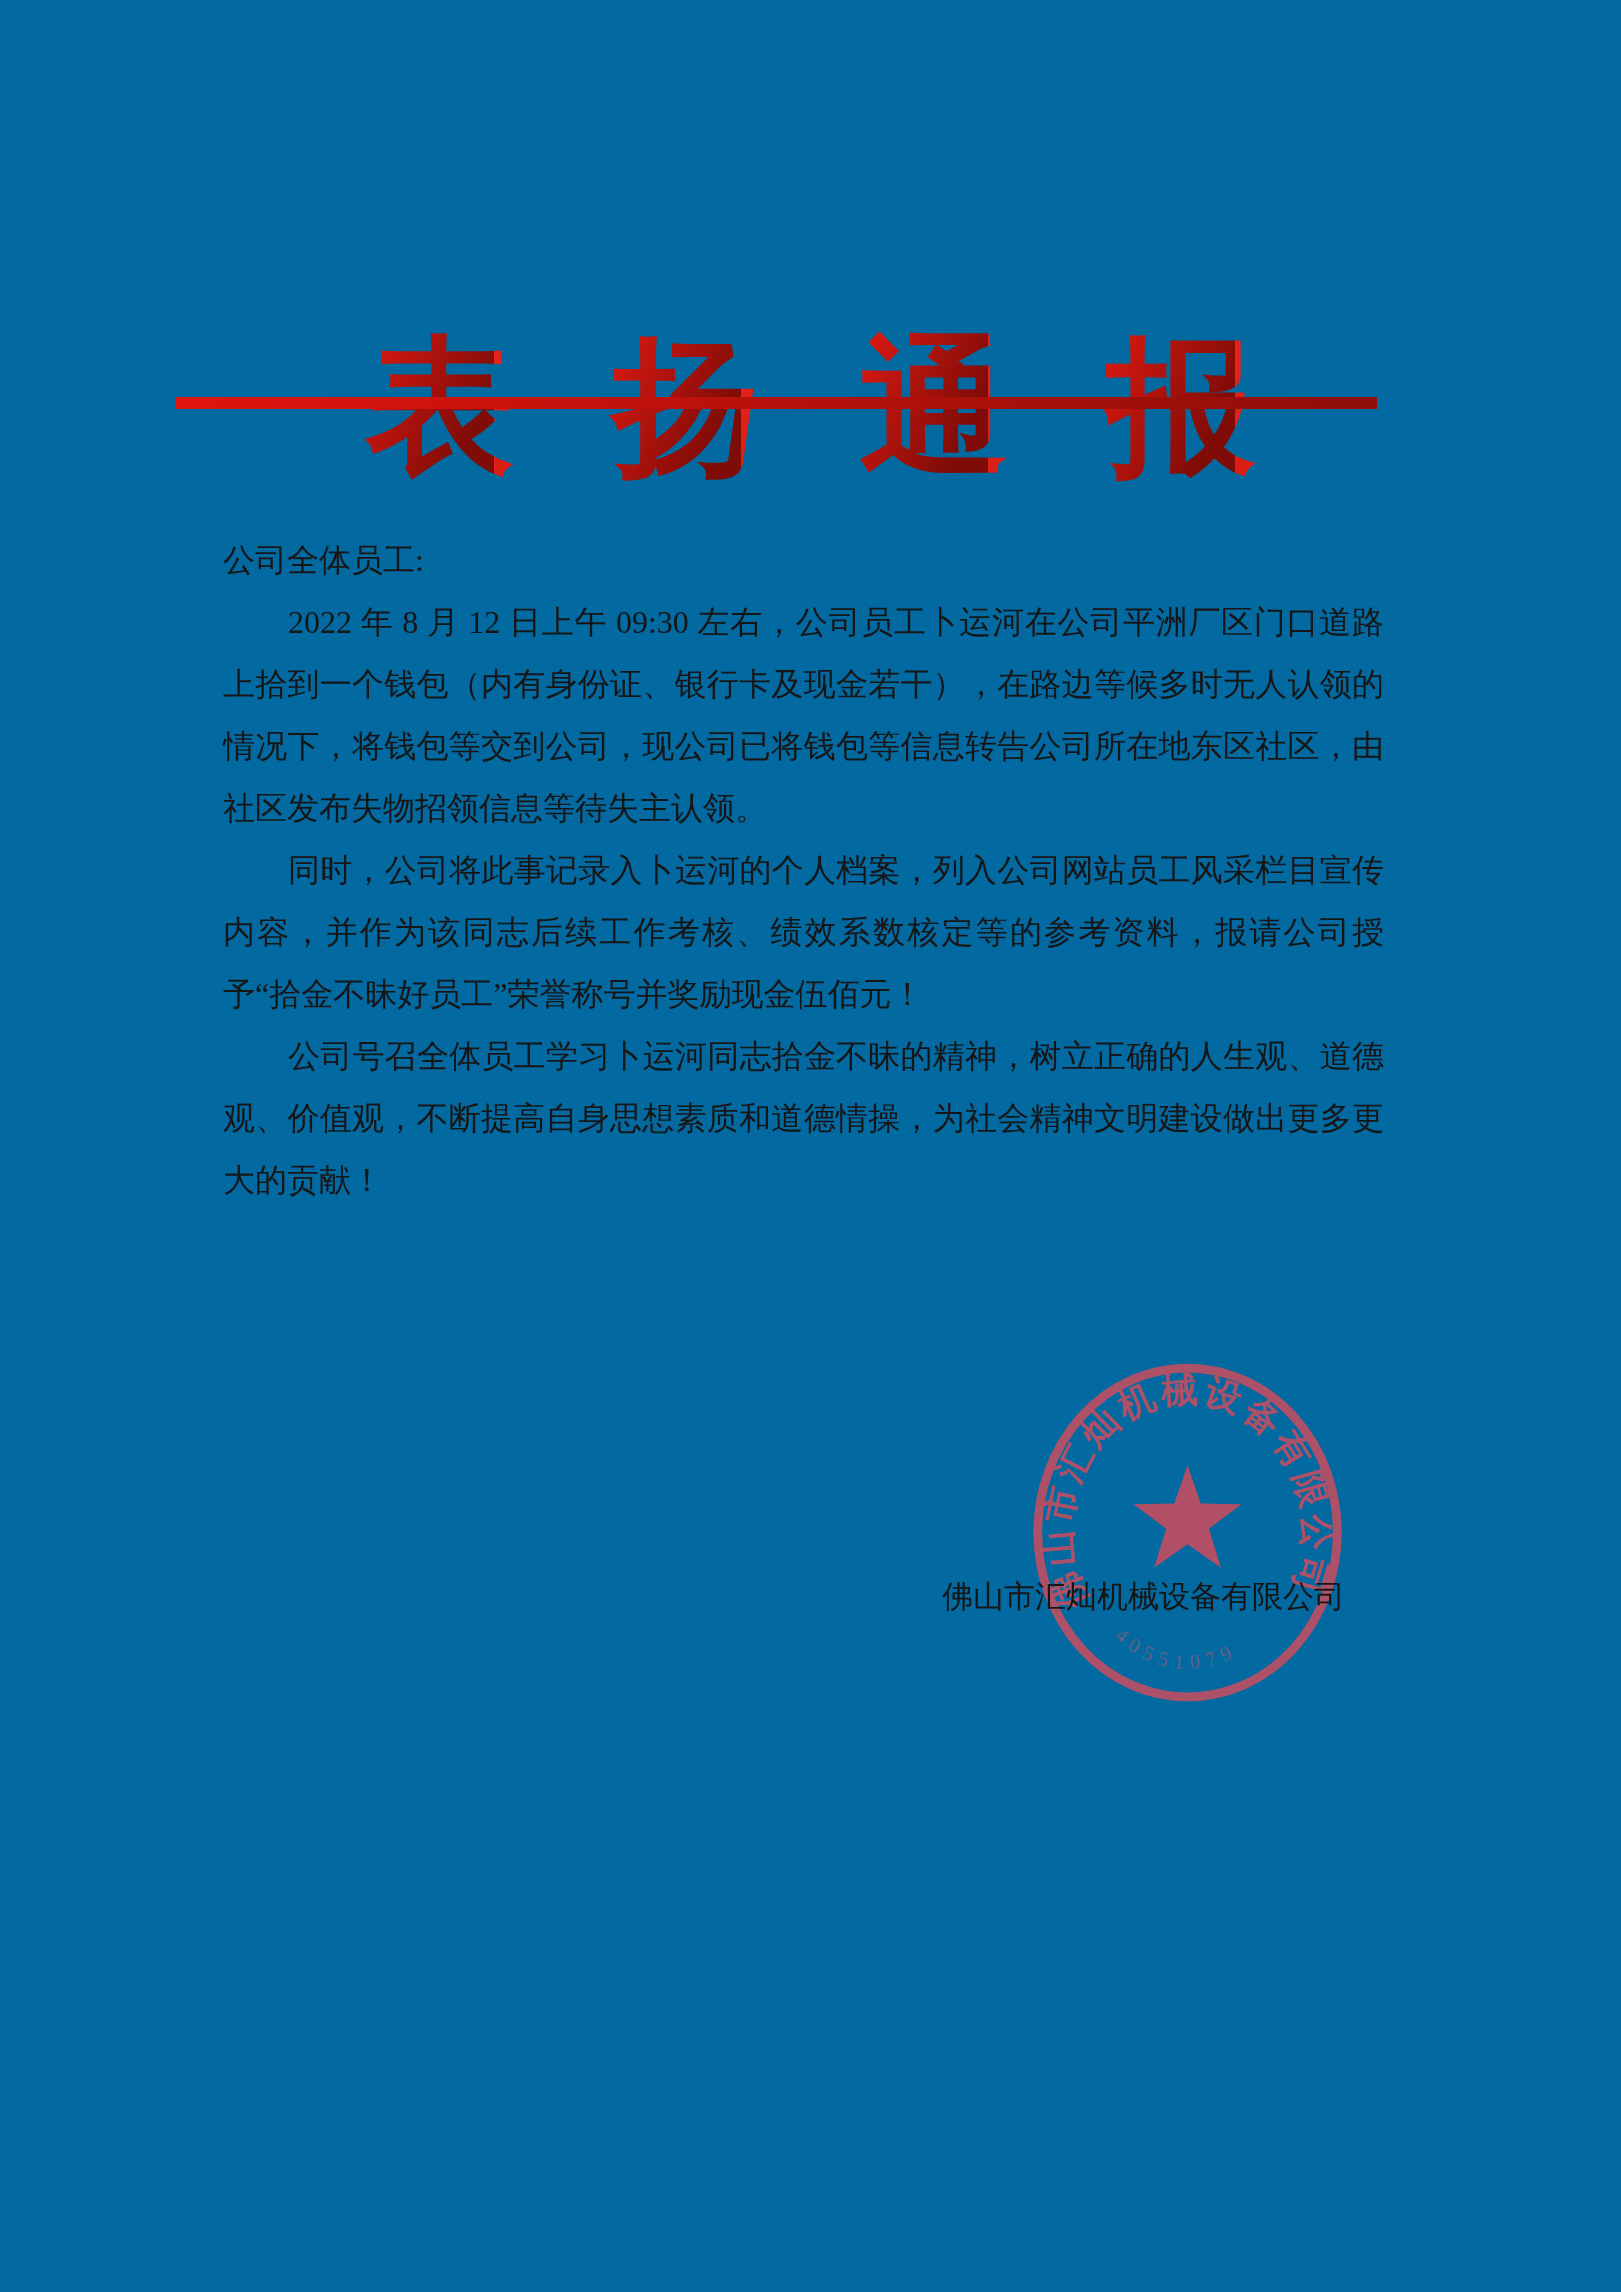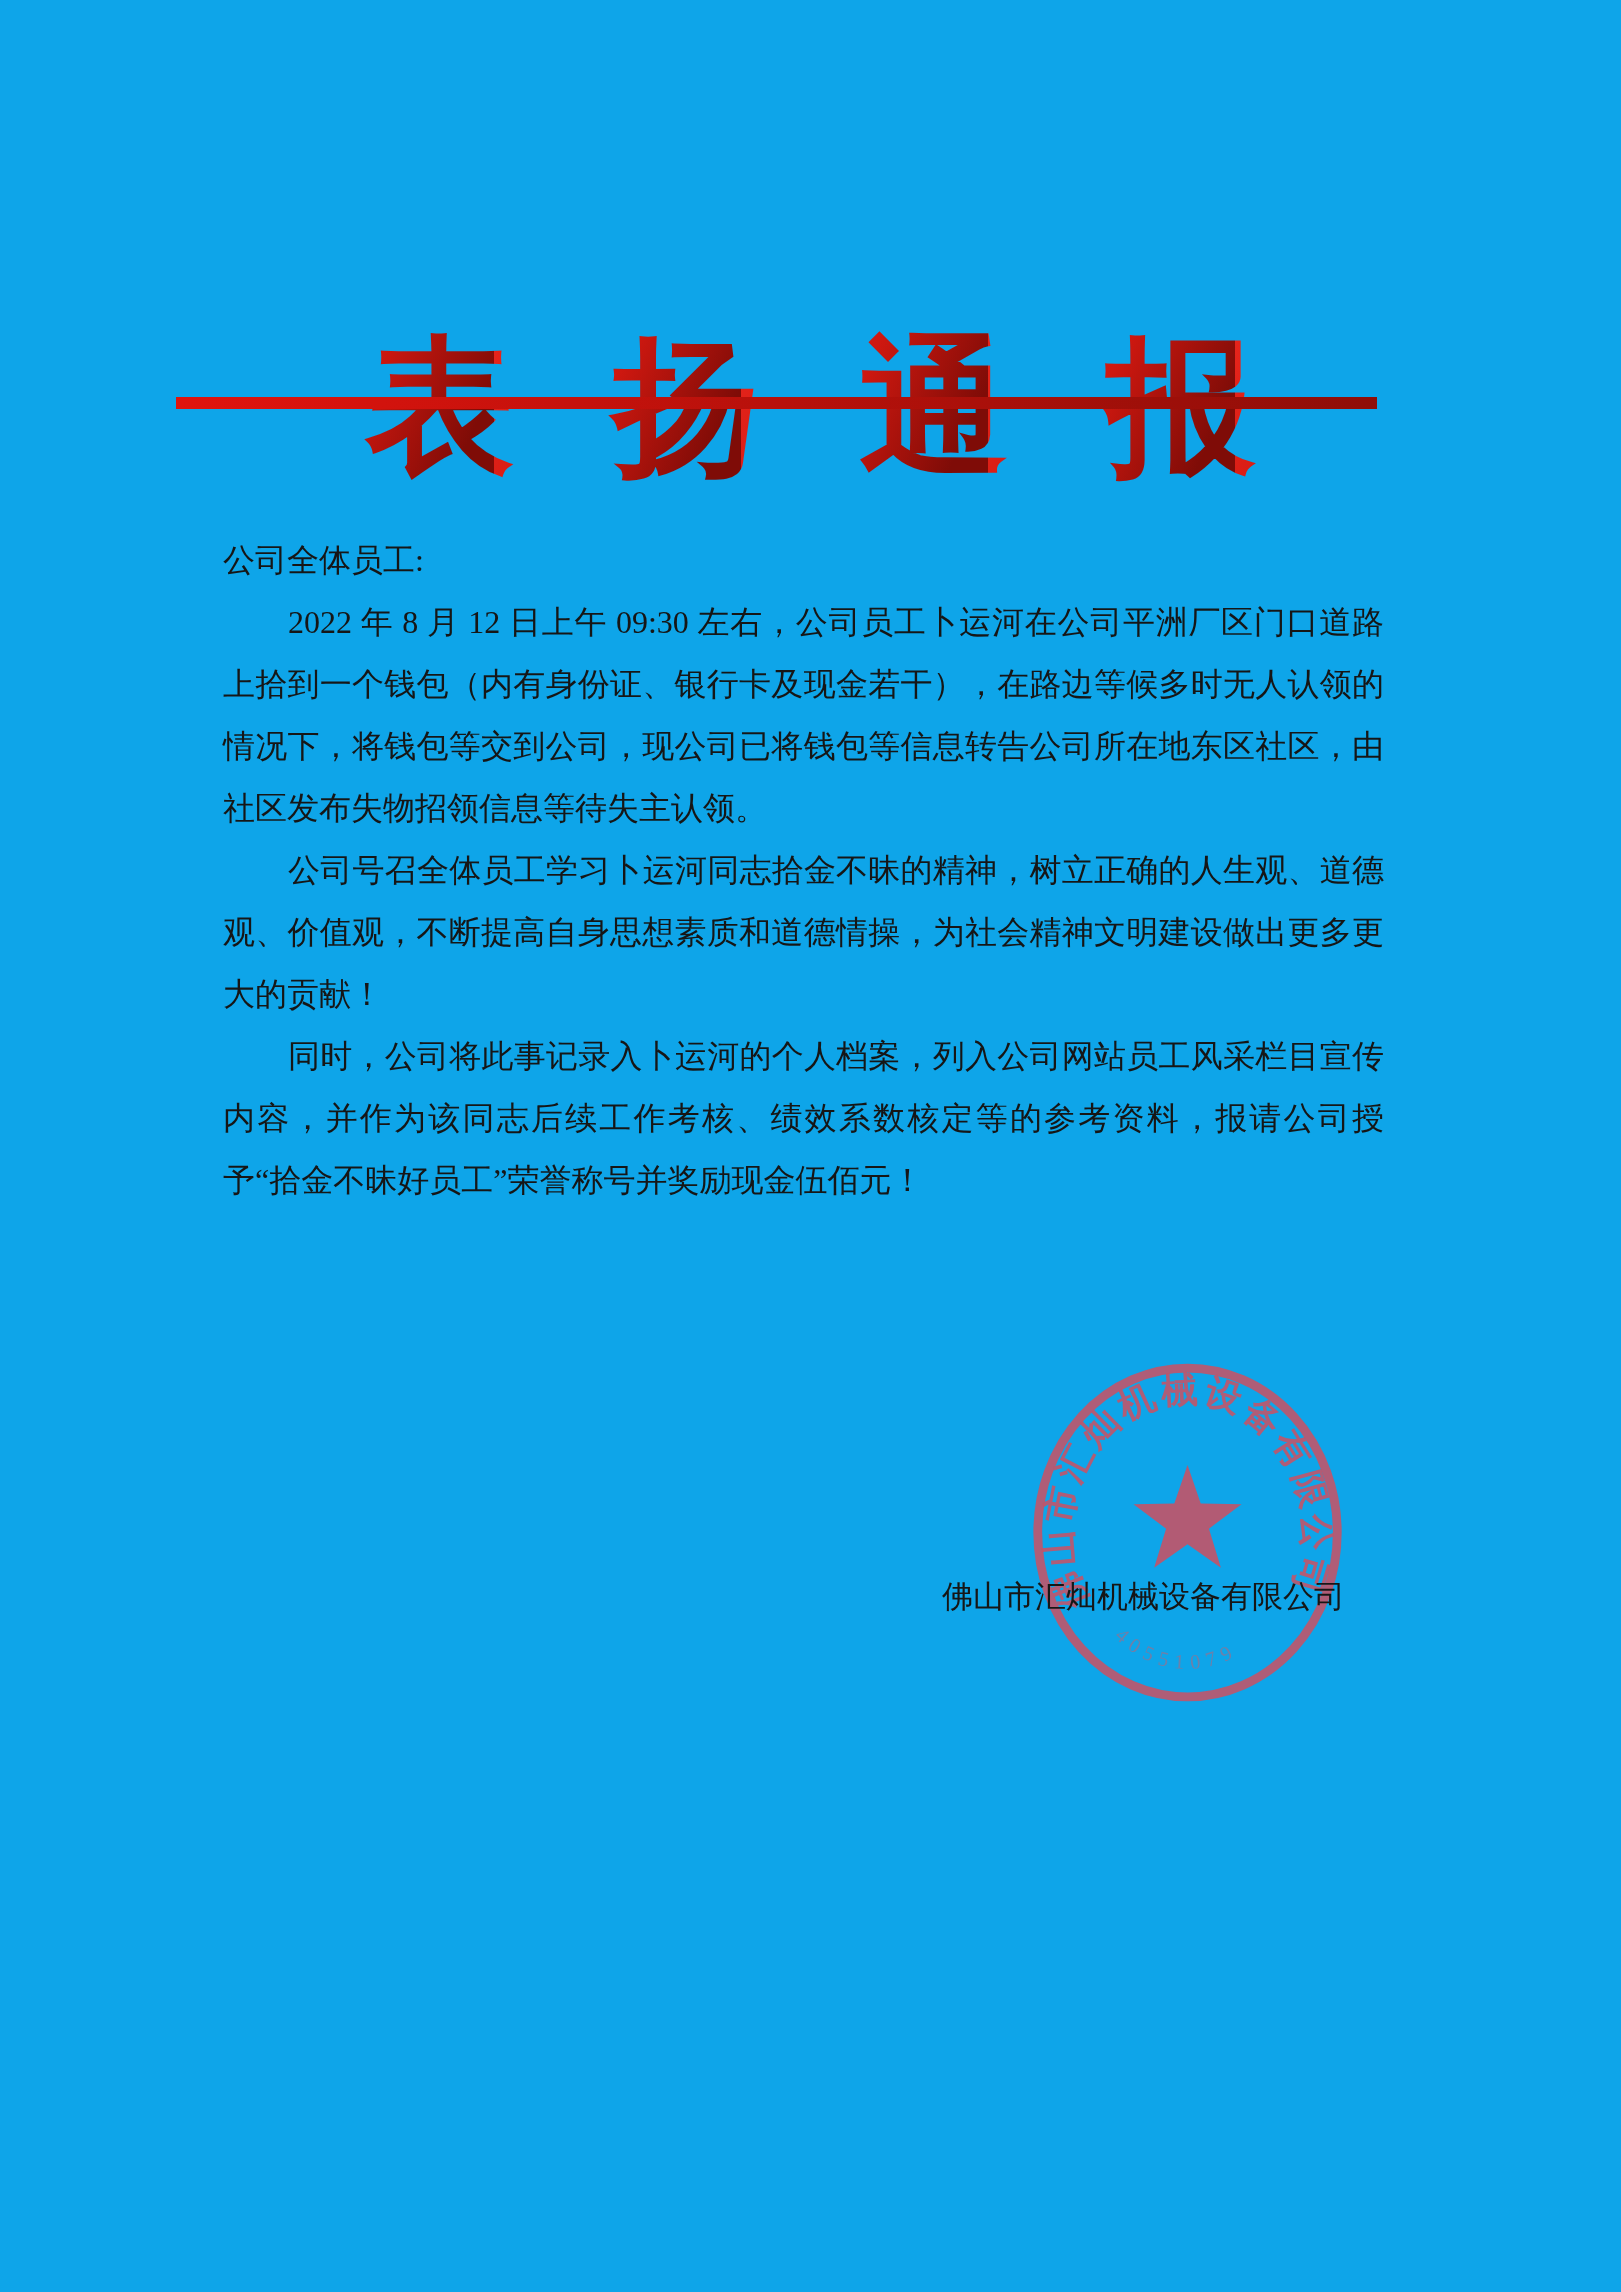--- a/index.html
+++ b/index.html
@@ -5,21 +5,21 @@
   html, body { margin: 0; padding: 0; }
   body {
     width: 1621px; height: 2293px;
     background: #ffffff;
     font-family: "Liberation Serif", "DejaVu Serif", serif;
   }
   .page {
     position: relative;
     width: 1621px; height: 2293px;
     overflow: hidden;
-    background: #0ea5e9;
+    background: #0369a1;
   }
 
   
   .doc-title {
     position: absolute;
     top: 223px; left: 0; width: 100%;
     box-sizing: border-box;
     text-align: center;
     font-size: 149px;
     line-height: 169px;
@@ -91,22 +91,22 @@
 <div class="page">
 
   <h1 class="doc-title">表扬通报</h1>
 
   <div class="title-rule"></div>
 
   <div class="body-text">
     <p class="no-indent">公司全体员工:</p>
     <div>
         <p>2022 年 8 月 12 日上午 09:30 左右，公司员工卜运河在公司平洲厂区门口道路上拾到一个钱包（内有身份证、银行卡及现金若干），在路边等候多时无人认领的情况下，将钱包等交到公司，现公司已将钱包等信息转告公司所在地东区社区，由社区发布失物招领信息等待失主认领。</p>
+        <p>同时，公司将此事记录入卜运河的个人档案，列入公司网站员工风采栏目宣传内容，并作为该同志后续工作考核、绩效系数核定等的参考资料，报请公司授予“拾金不昧好员工”荣誉称号并奖励现金伍佰元！</p>
         <p>公司号召全体员工学习卜运河同志拾金不昧的精神，树立正确的人生观、道德观、价值观，不断提高自身思想素质和道德情操，为社会精神文明建设做出更多更大的贡献！</p>
-        <p>同时，公司将此事记录入卜运河的个人档案，列入公司网站员工风采栏目宣传内容，并作为该同志后续工作考核、绩效系数核定等的参考资料，报请公司授予“拾金不昧好员工”荣誉称号并奖励现金伍佰元！</p>
       </div>
   </div>
 
   <svg class="stamp" viewBox="0 0 330 362">
     <defs>
       <path id="seal-top-arc" d="M 66.5 257.3 A 119 133 0 1 1 261.5 257.3" fill="none"></path>
       <path id="seal-bottom-arc" d="M 70 262 A 112 128 0 0 0 258 262" fill="none"></path>
     </defs>
     <ellipse cx="164" cy="181" rx="153" ry="168" fill="none" stroke="#d94a59" stroke-width="9" stroke-opacity="0.9"></ellipse>
     <text font-size="37" font-weight="bold" fill="#d94a59" fill-opacity="0.9" letter-spacing="4">

